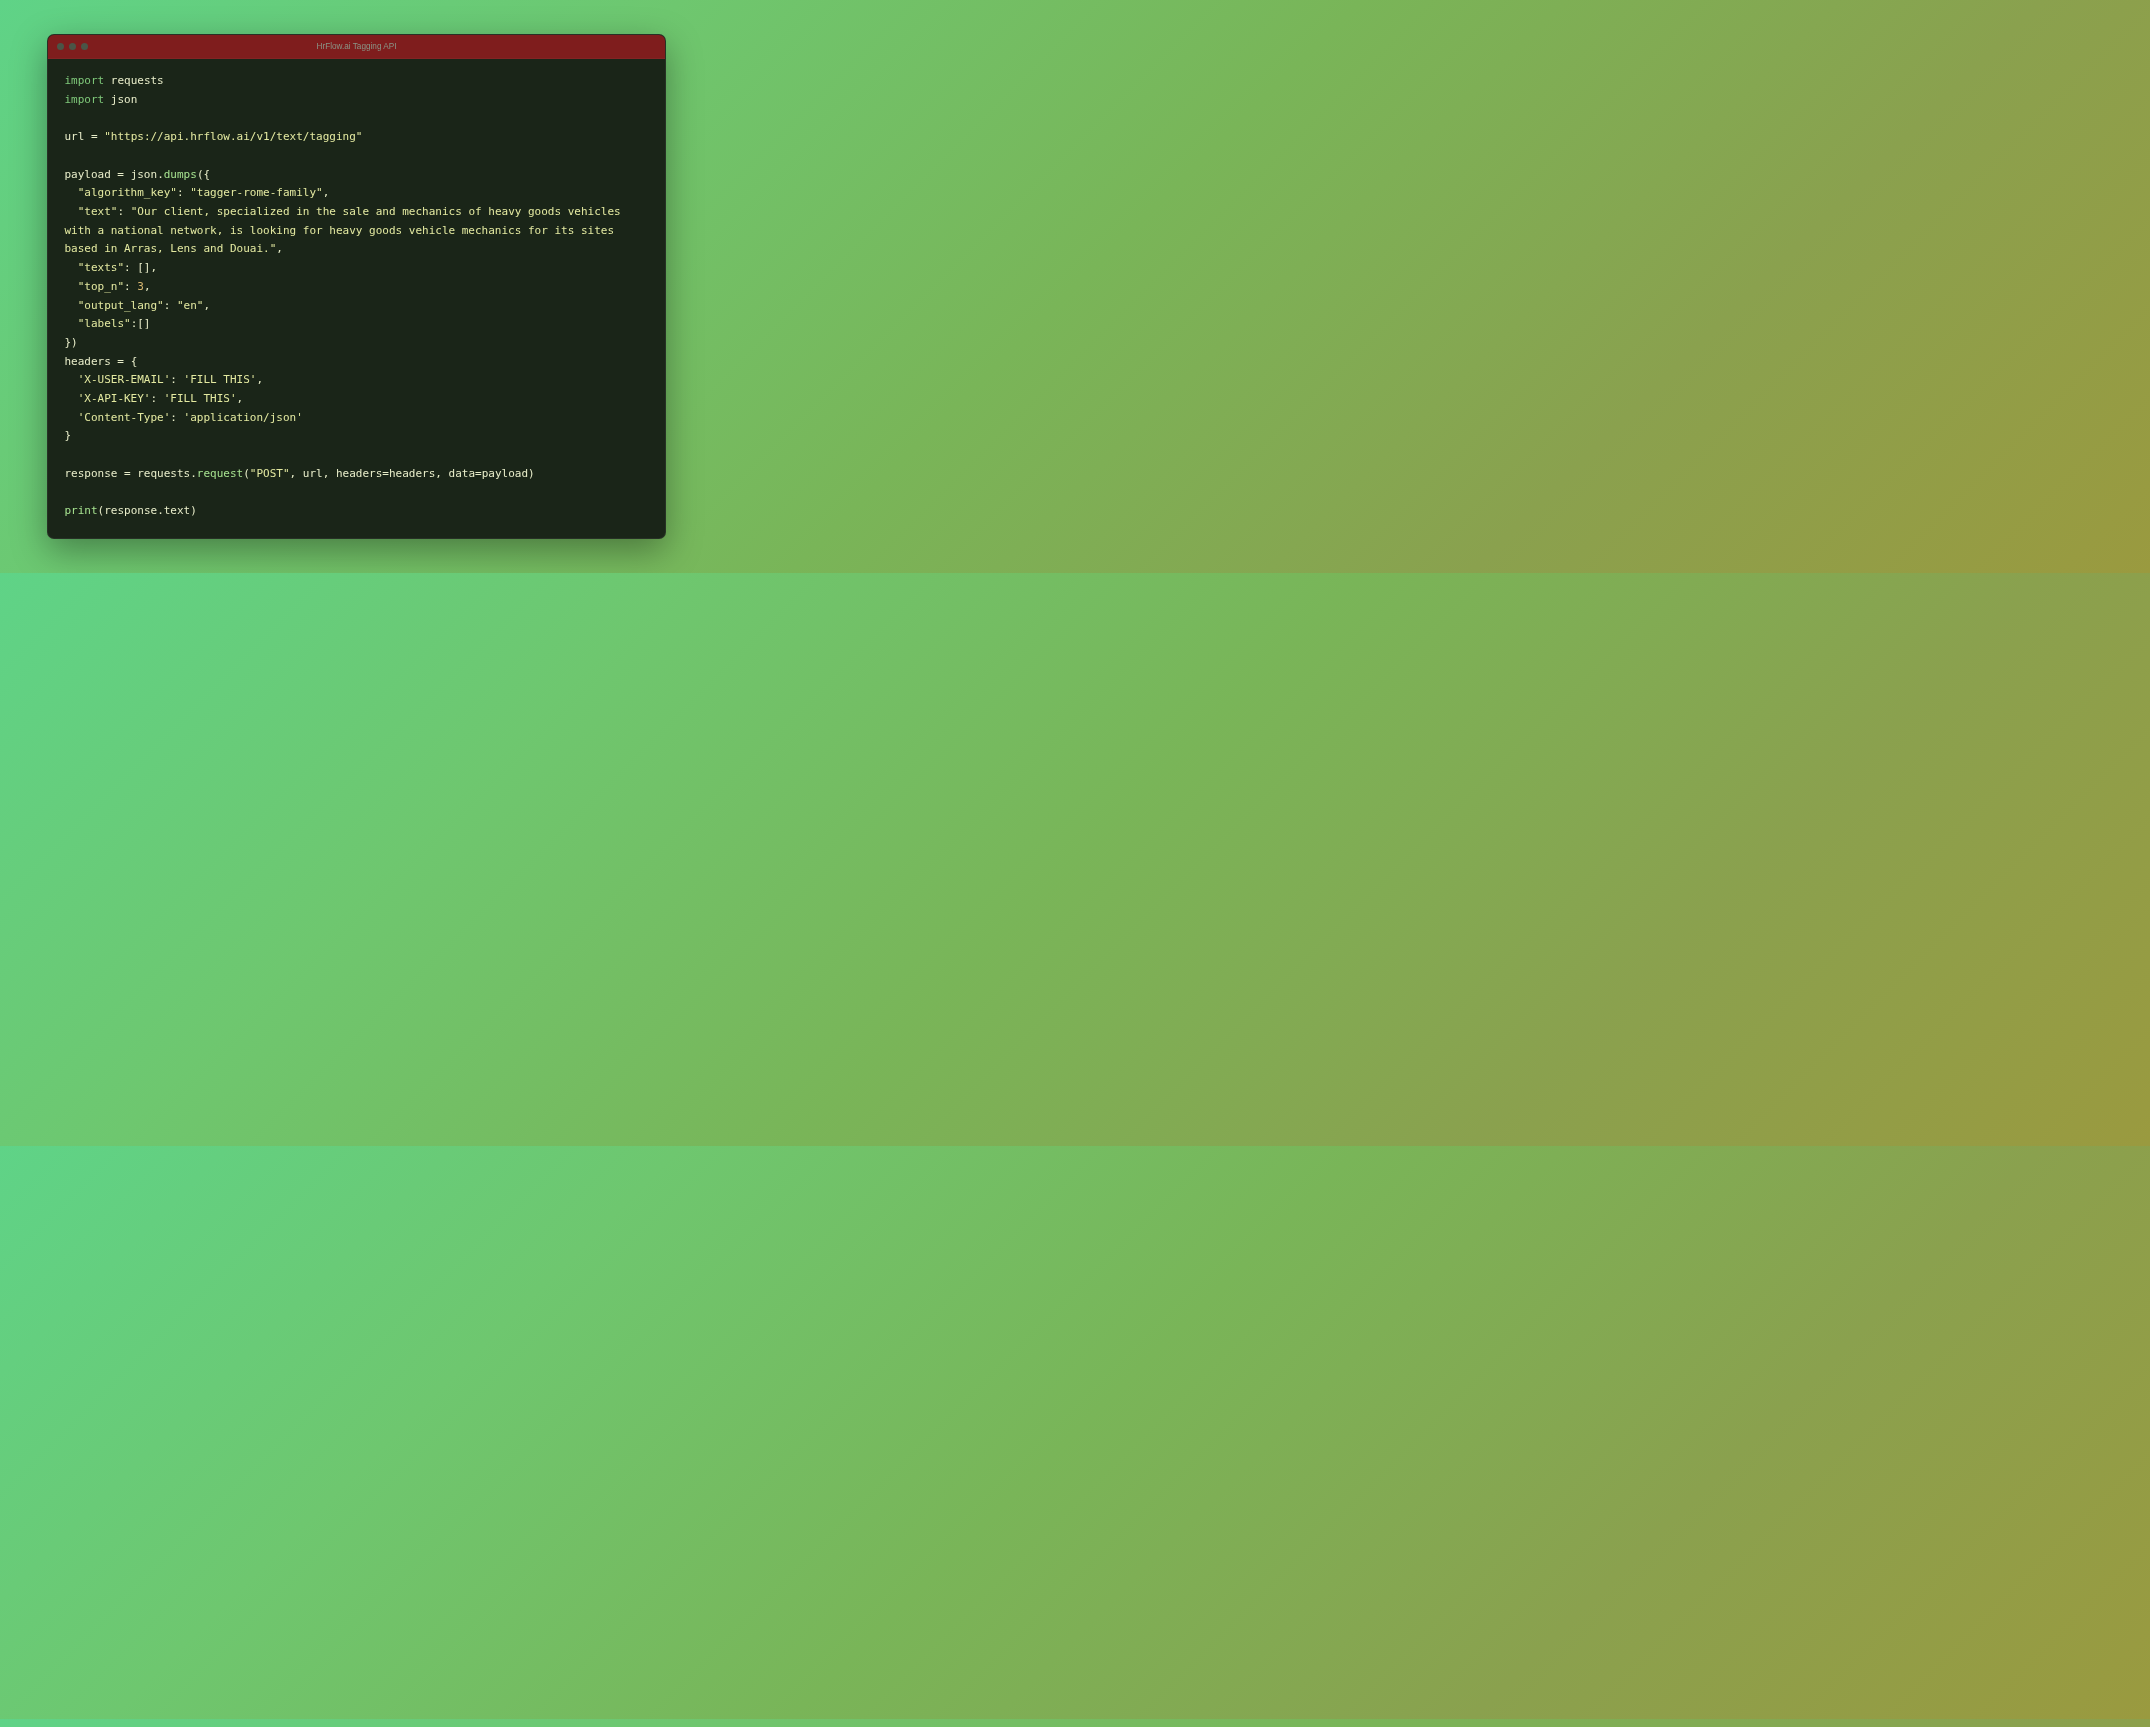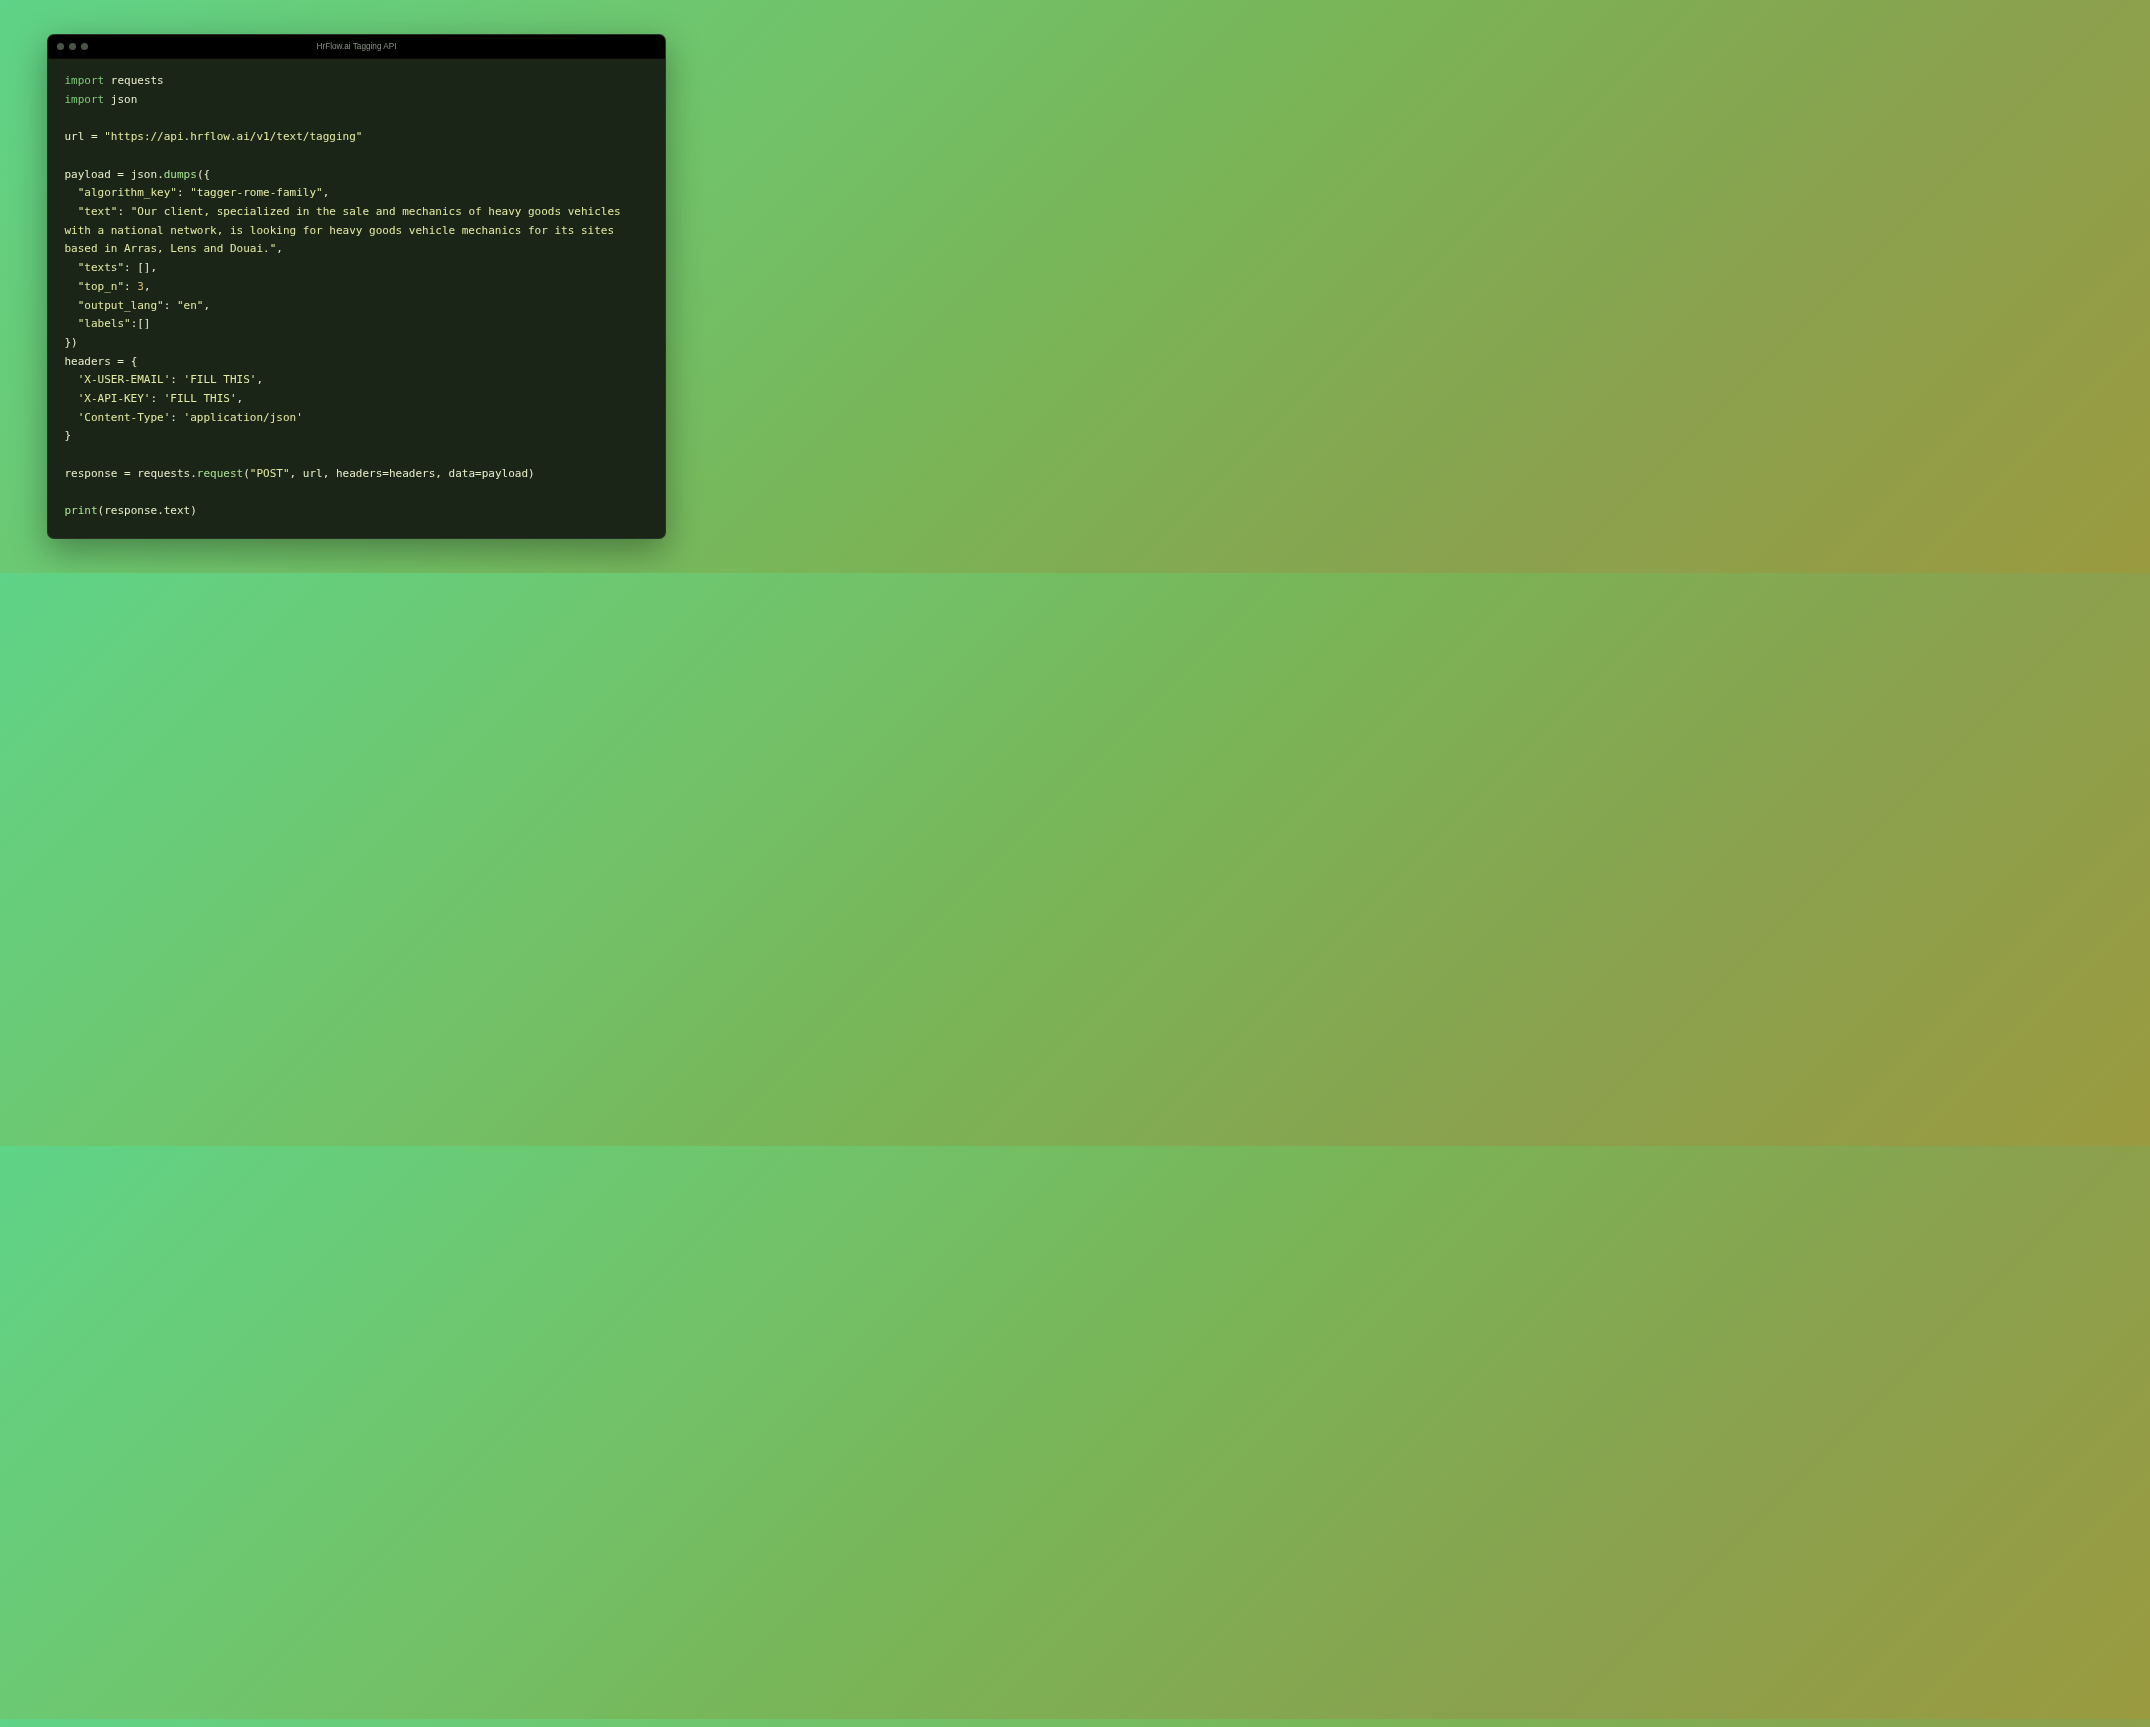--- a/index.html
+++ b/index.html
@@ -18,21 +18,21 @@
     border-radius: 7px;
     box-shadow: 0 11.7px 35px rgba(0,0,0,0.35);
     overflow: hidden;
     border: 0.6px solid rgba(255,255,255,0.06);
   }
   .titlebar {
     height: 24.5px;
     display: flex;
     align-items: center;
     position: relative;
-    background: #000000;
+    background: #7f1d1d;
     border-bottom: 0.6px solid rgba(255,255,255,0.03);
   }
   .dots {
     display: flex;
     gap: 4.7px;
     margin-left: 9.4px;
   }
   .dot {
     width: 7px;
     height: 7px;

